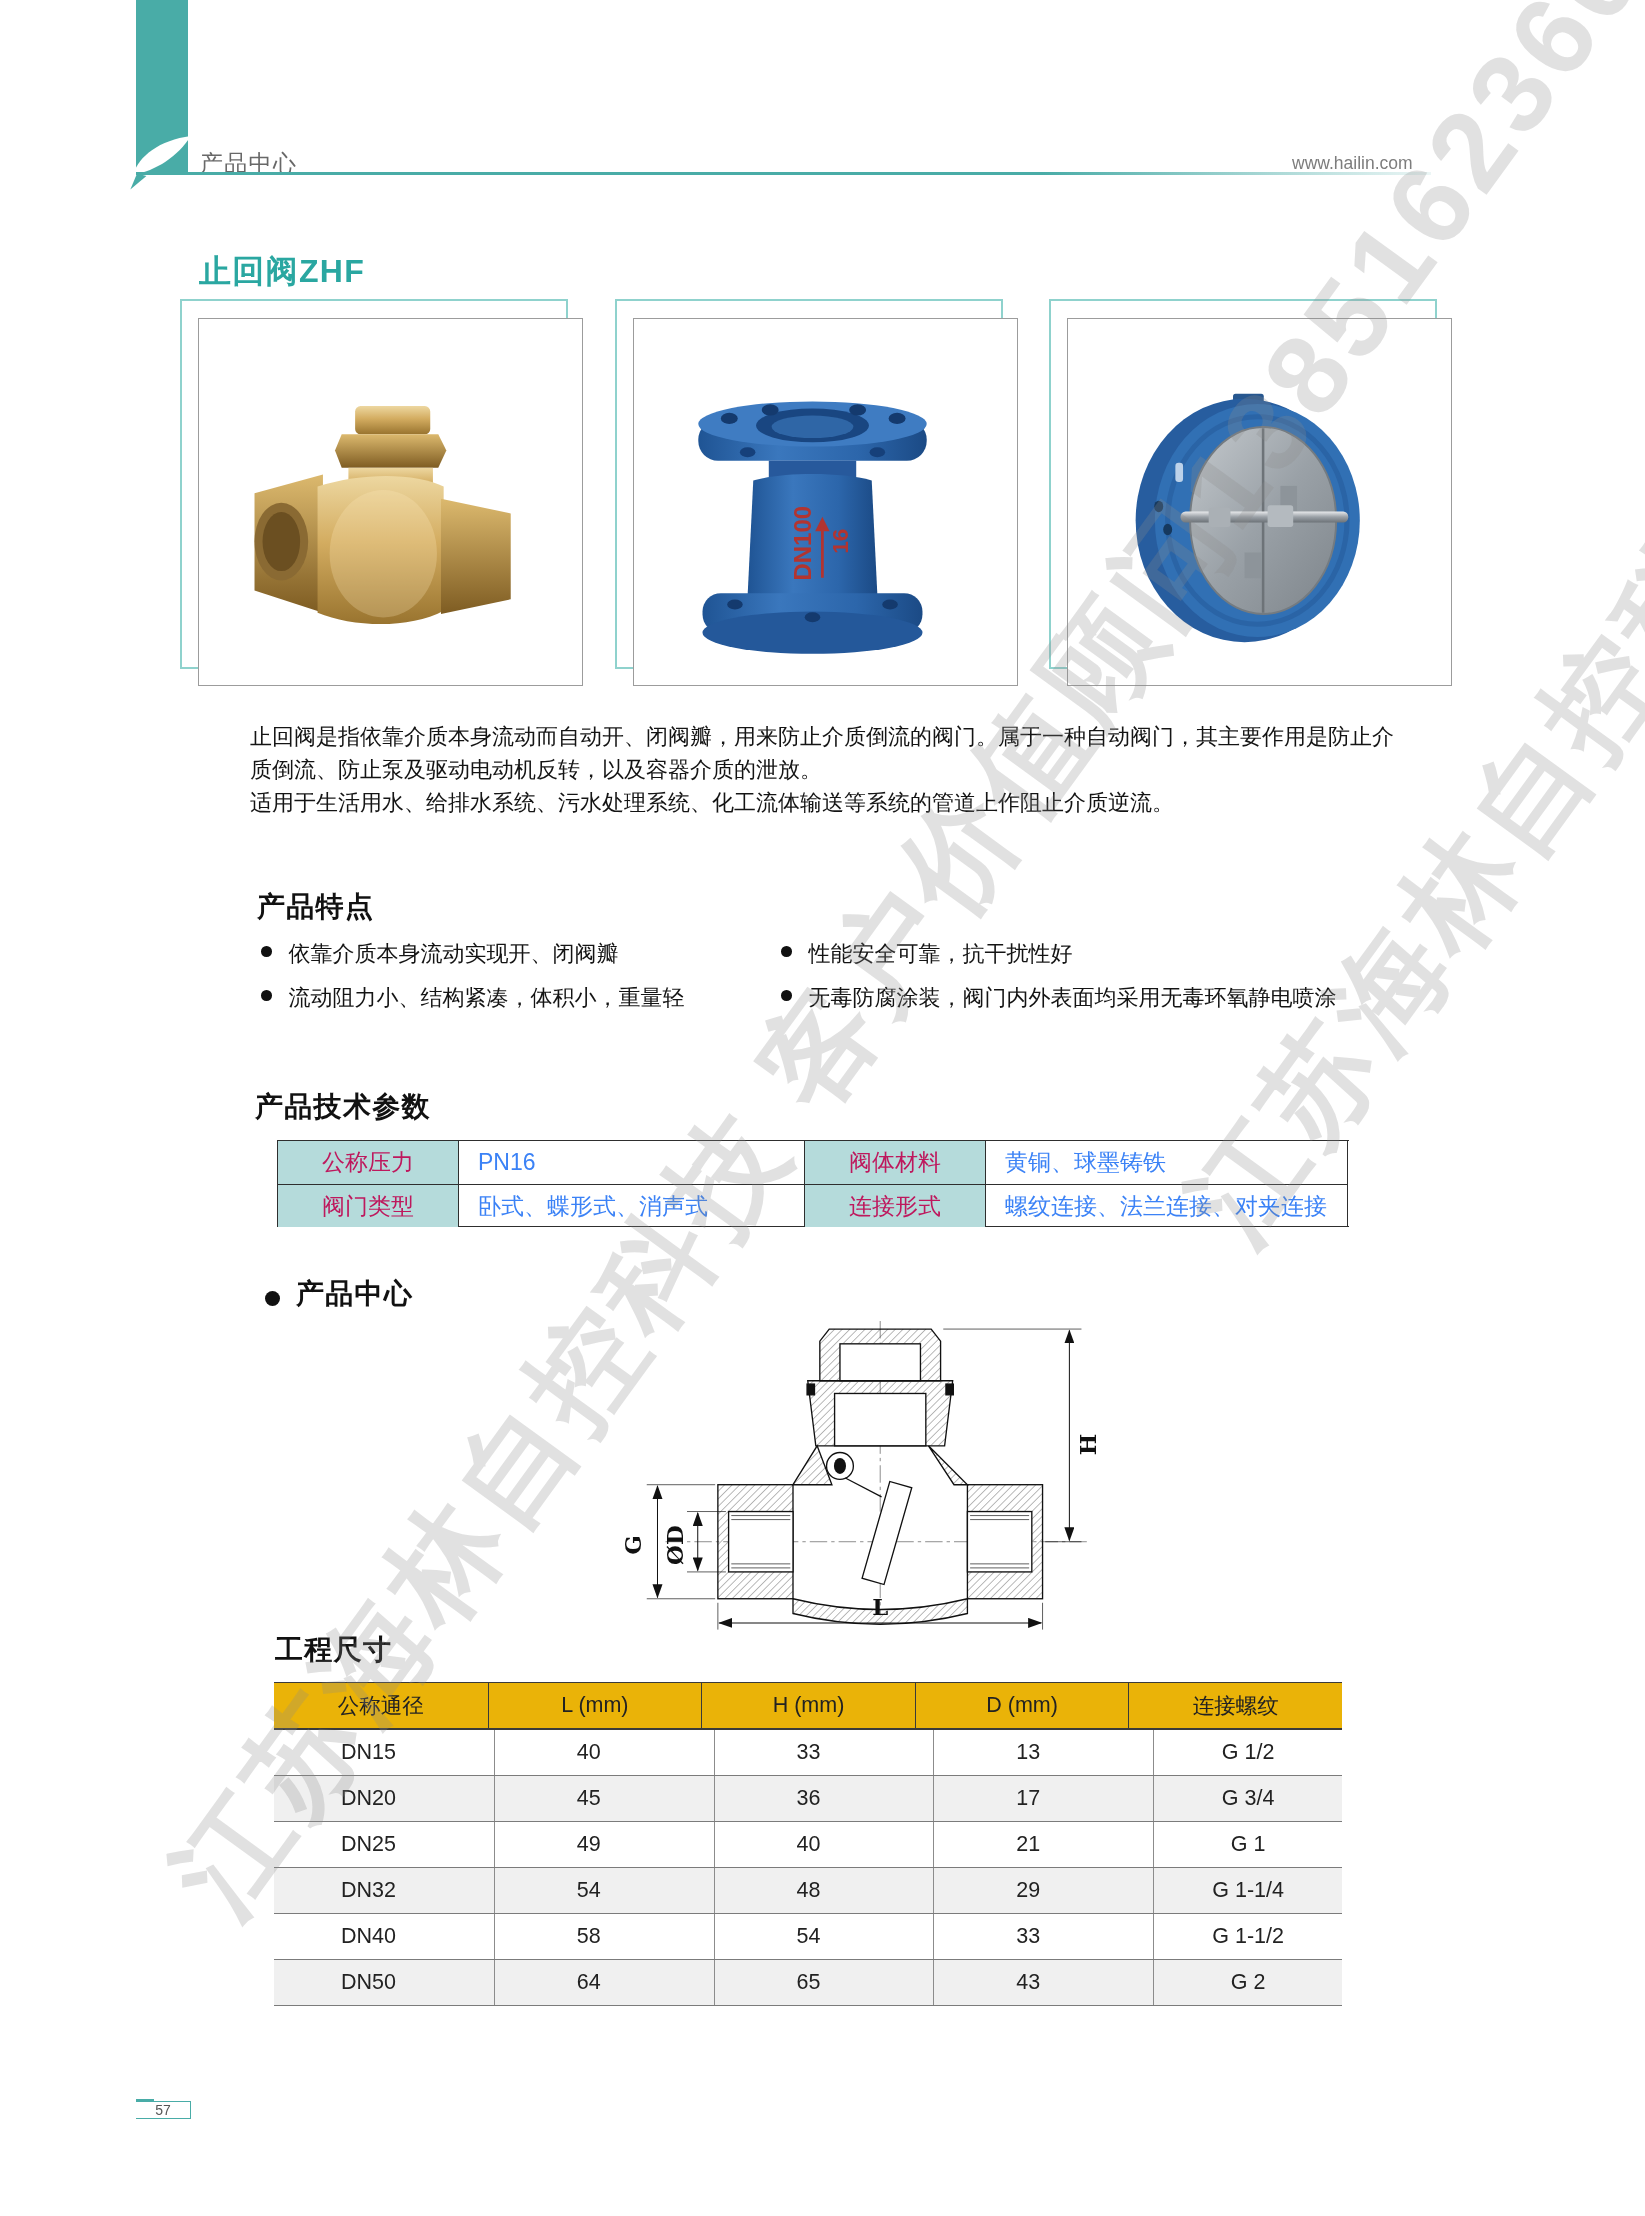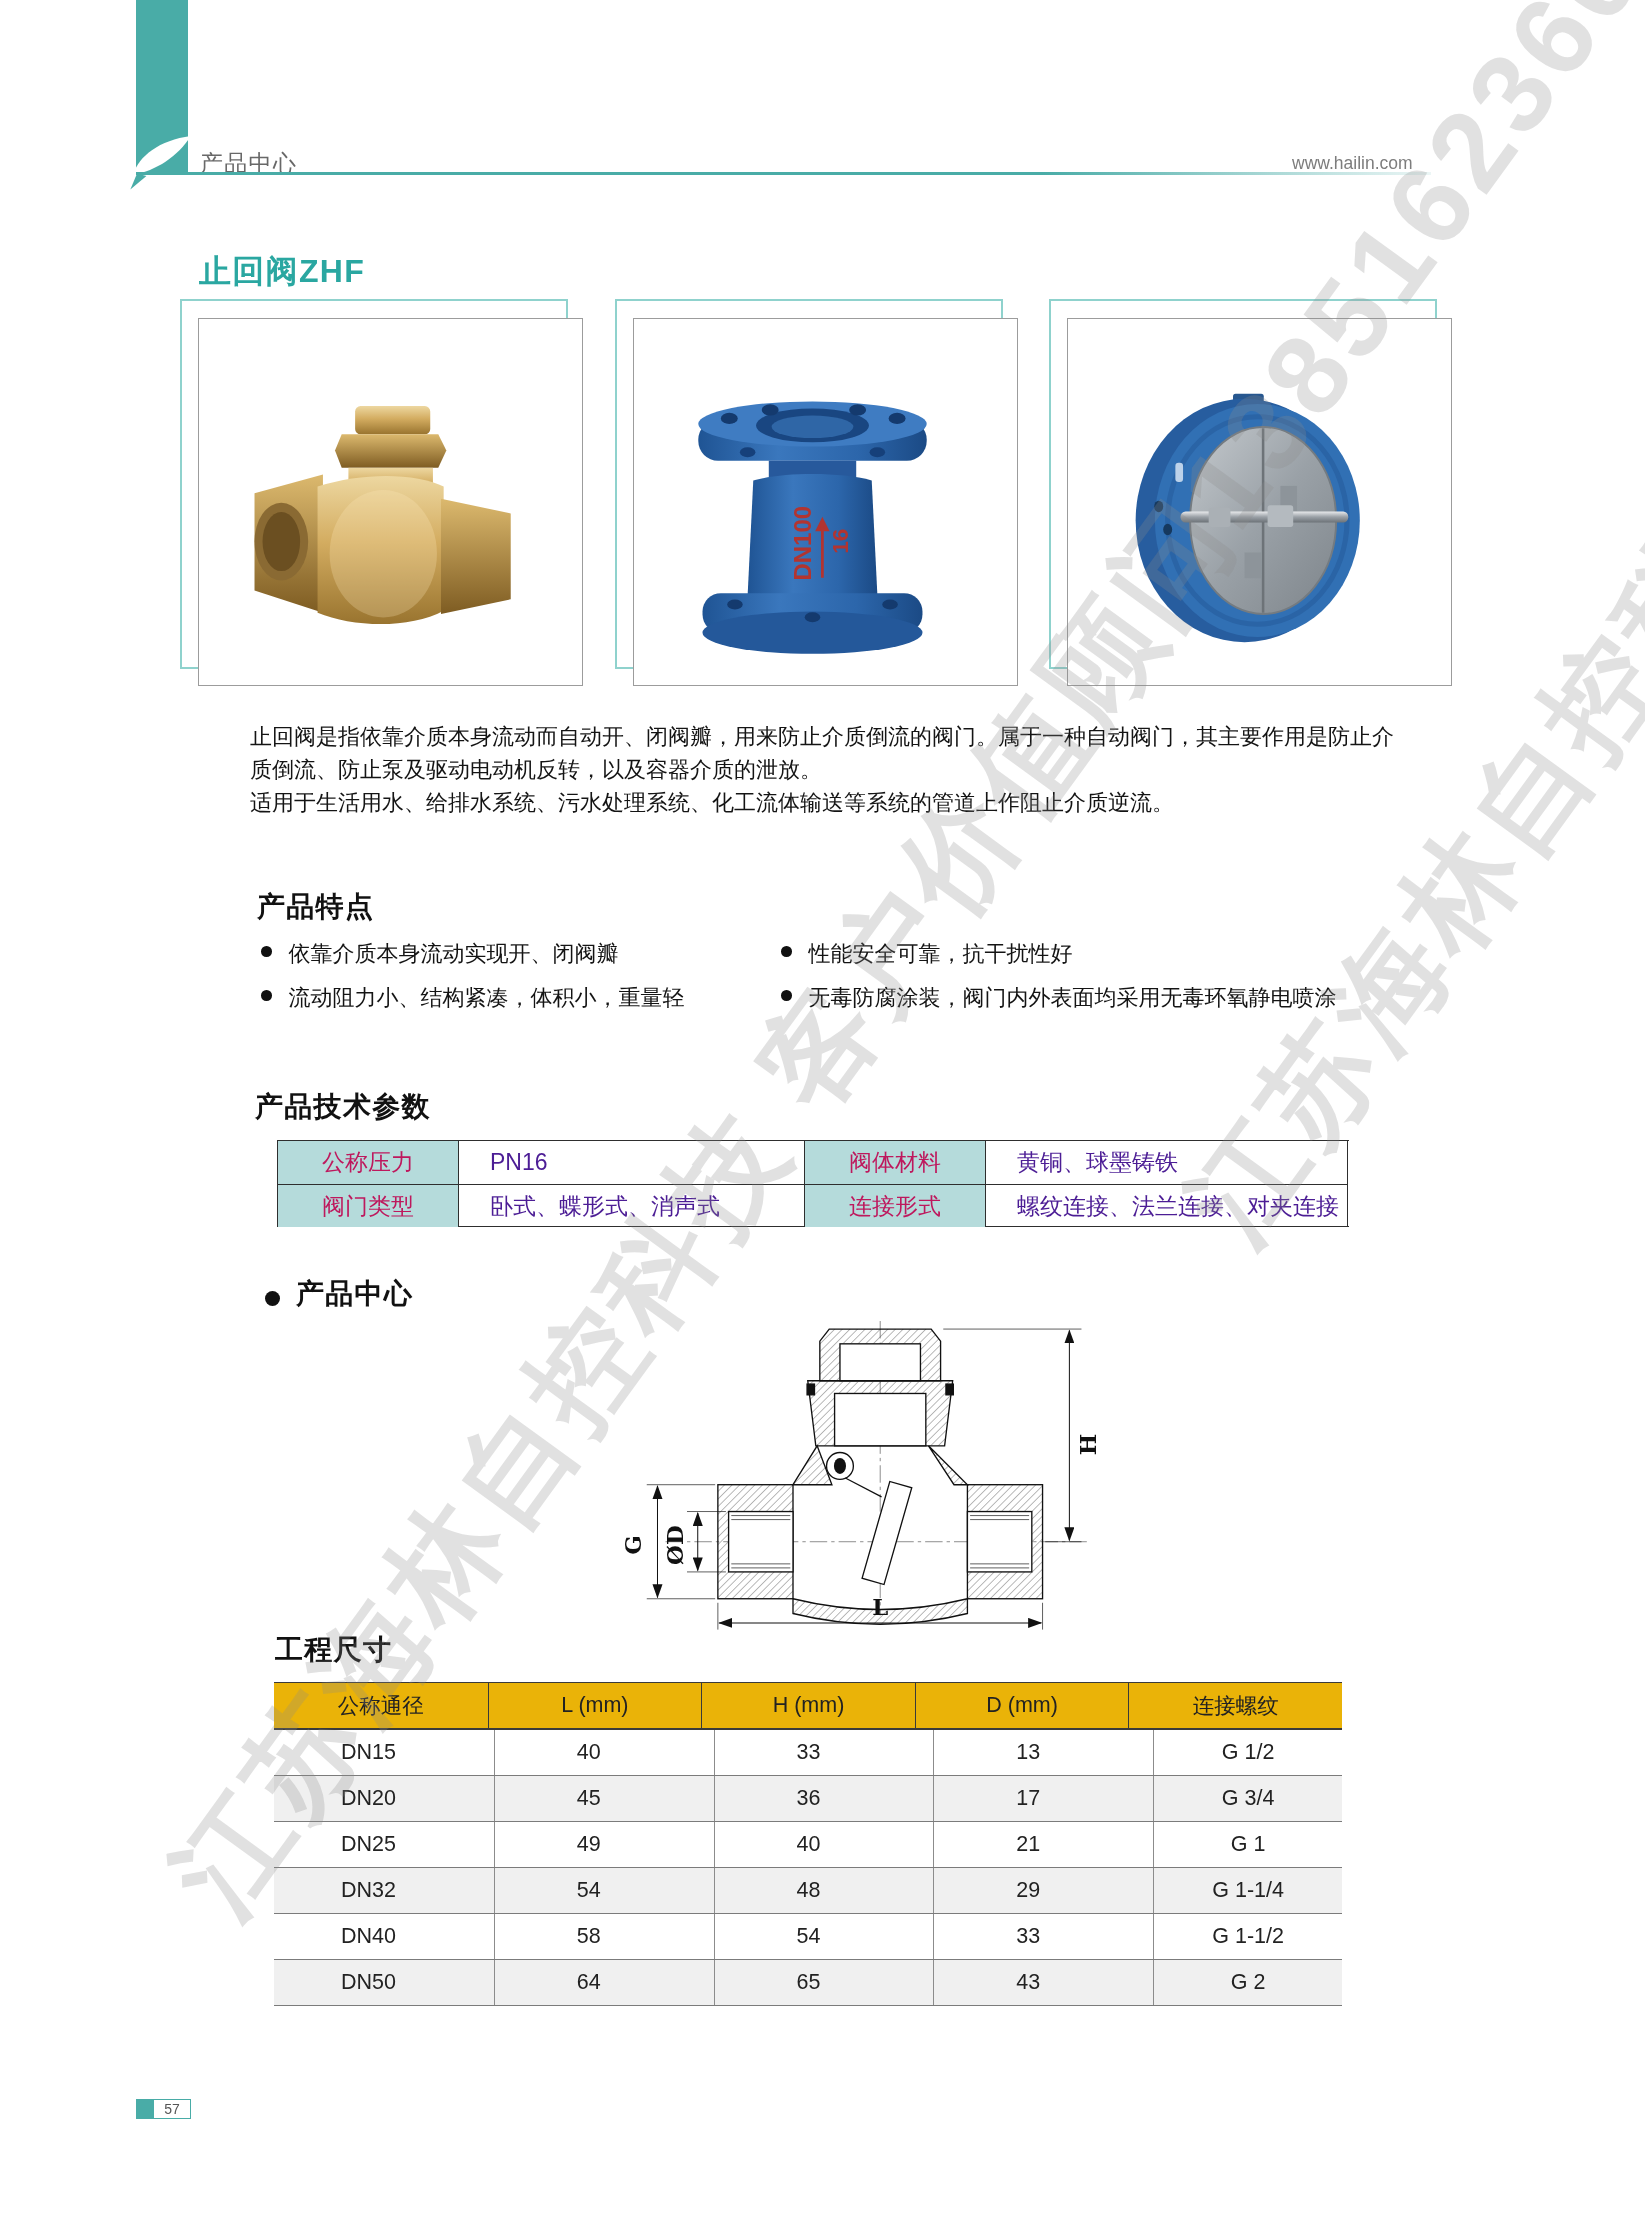--- a/index.html
+++ b/index.html
@@ -35,40 +35,40 @@
        margin-right:10.7px;vertical-align:4px;}
 
   
   .tp{left:277px;top:1140px;width:1072px;height:85px;display:grid;
       grid-template-columns:181px 346px 181px 363px;grid-template-rows:44px 42px;
       border-top:1.3px solid #2e2e2e;border-bottom:1.3px solid #2e2e2e;font-size:23px;}
   .tp>div{display:flex;align-items:center;border-left:0.7px solid #2e2e2e;}
   .tp>div:nth-child(4n){border-right:0.7px solid #2e2e2e;}
   .tp>div:nth-child(-n+4){border-bottom:1.3px solid #2e2e2e;}
   .tp .lbl{background:#b5dbdb;justify-content:center;color:#be185d;}
-  .tp .val{padding-left:31px;color:#4c1d95;}
+  .tp .val{padding-left:19px;color:#3b82f6;}
 
   
   .drawing{left:618px;top:1317px;width:511px;height:322px;}
   .bullet-head{font-size:28px;font-weight:bold;color:#111;letter-spacing:1.3px;}
 
   
   .dim{left:274px;top:1682px;width:1068px;font-size:21.5px;}
   .dim .row{display:grid;grid-template-columns:repeat(5,1fr);}
   .dim .row>div{display:flex;align-items:center;justify-content:center;height:45px;
                 border-left:0.7px solid #8c8c8c;}
   .dim .row>div:first-child{border-left:none;}
   .dim .head{background:#eab308;border-top:1.3px solid #3a3a3a;border-bottom:2px solid #3a3a3a;color:#222;}
   .dim .head>div{border-left:1px solid #3a3a3a;height:45px;}
   .dim .head>div:first-child{border-left:none;}
   .dim .body .row{border-bottom:1.3px solid #7b7b7b;color:#222;gap:31px;}
   .dim .body .row:nth-child(even){background:#f0f0f0;}
 
   
-  .pagemark{left:136px;top:2099px;width:55px;height:20px;display:flex;}
+  .pagemark{left:136px;top:2099px;width:55px;height:20px;display:flex;flex-direction:column;}
   .pagemark .sq{width:18px;height:20px;background:#49aca7;}
   .pagemark .num{flex:1;border:1.3px solid #49aca7;border-left:none;display:flex;
                  align-items:center;justify-content:center;font-size:14px;color:#555;background:#fff;}
 
   
   .wm{position:absolute;width:2150px;text-align:center;white-space:nowrap;
       font-size:113px;letter-spacing:6.7px;color:rgba(140,140,140,0.26);
       font-weight:bold;pointer-events:none;z-index:40;}
   .wm1{left:-242px;top:954px;transform:rotate(-54deg);}
   .wm2{left:773px;top:282px;transform:rotate(-54deg);}

